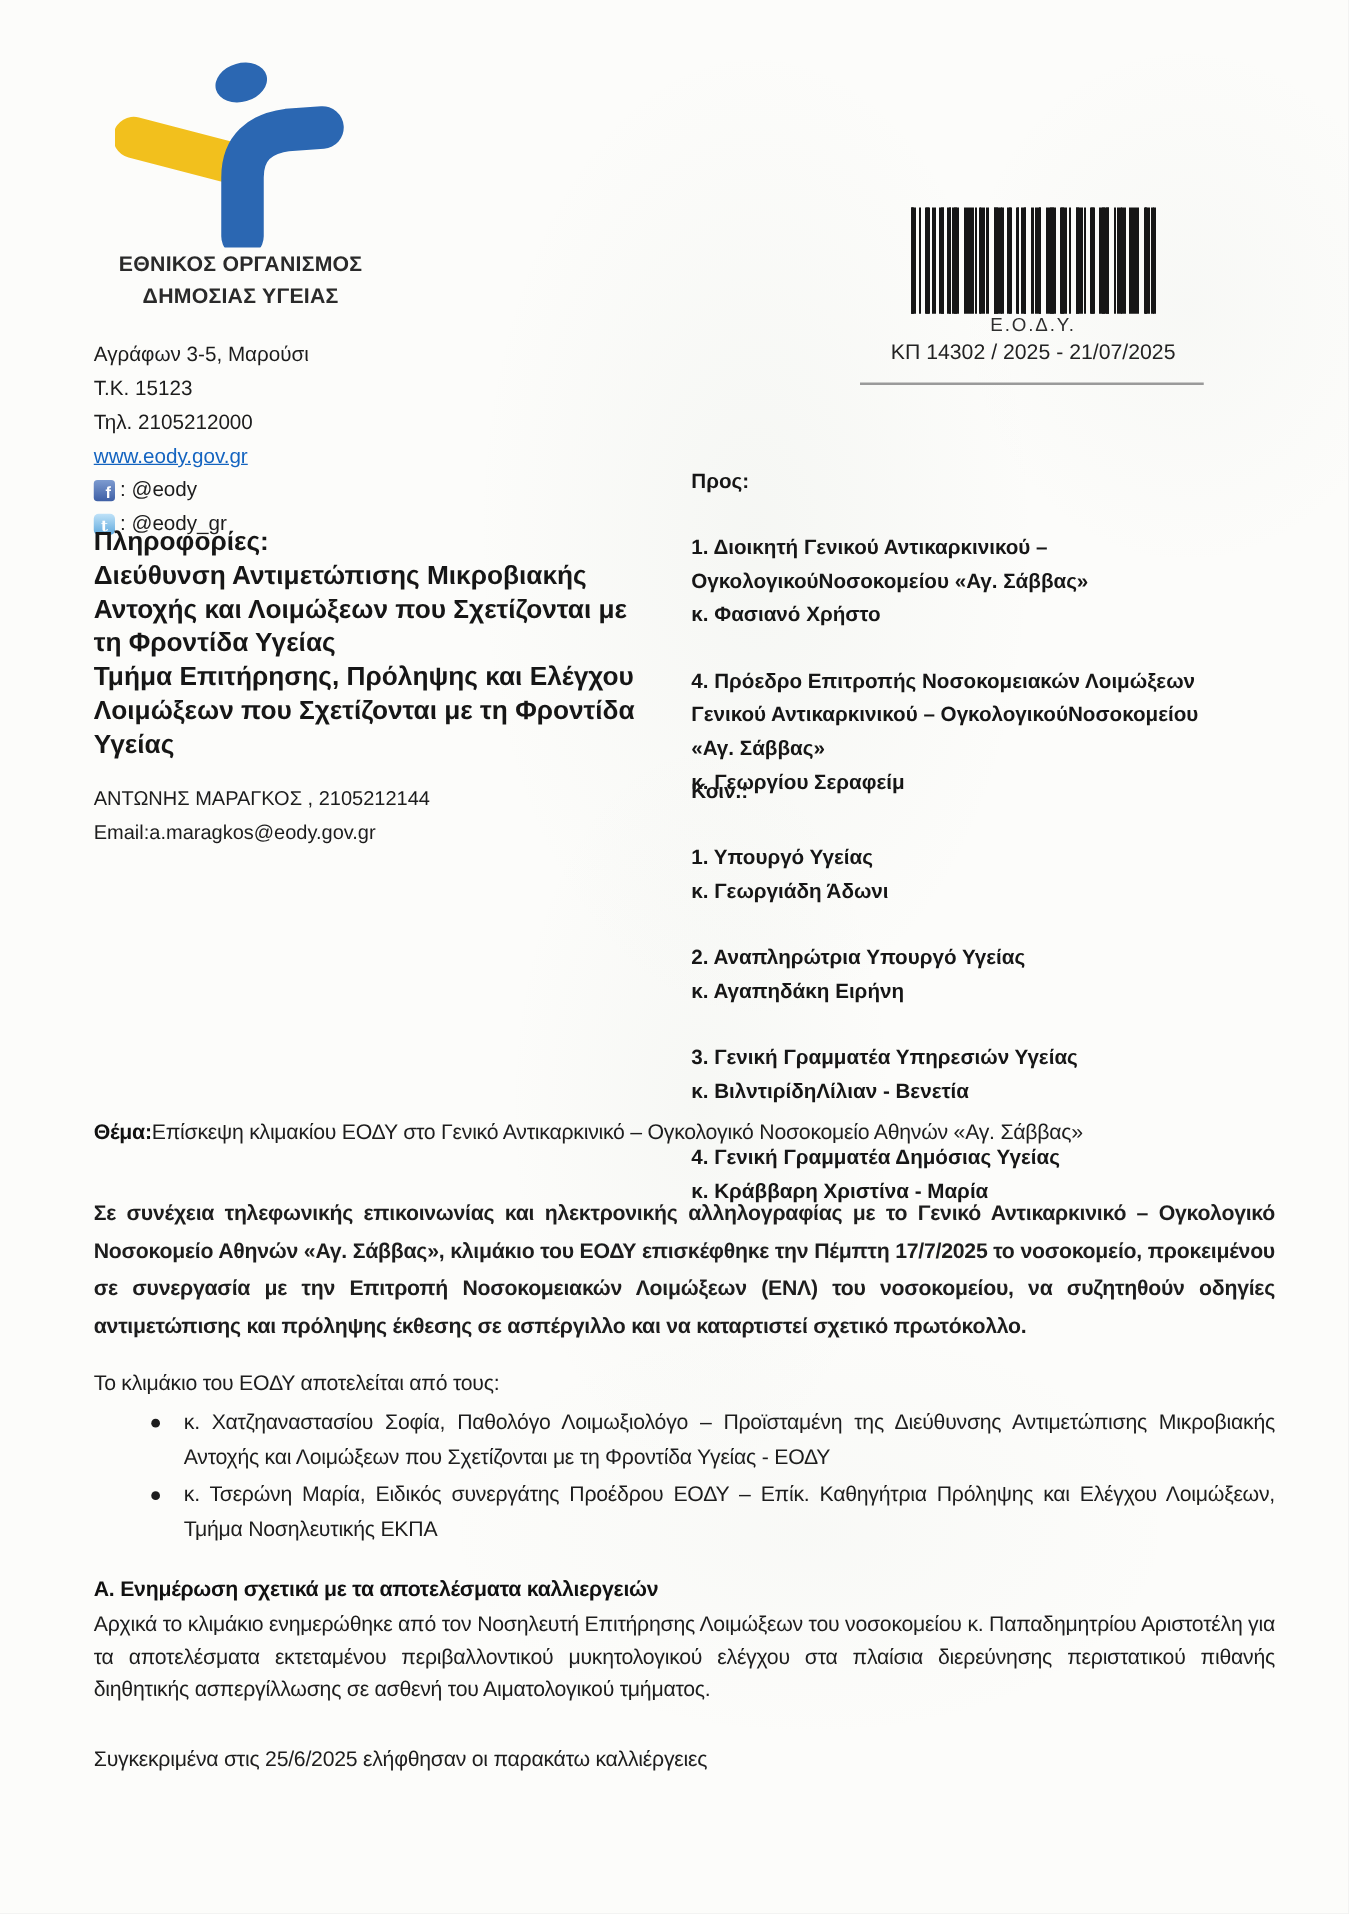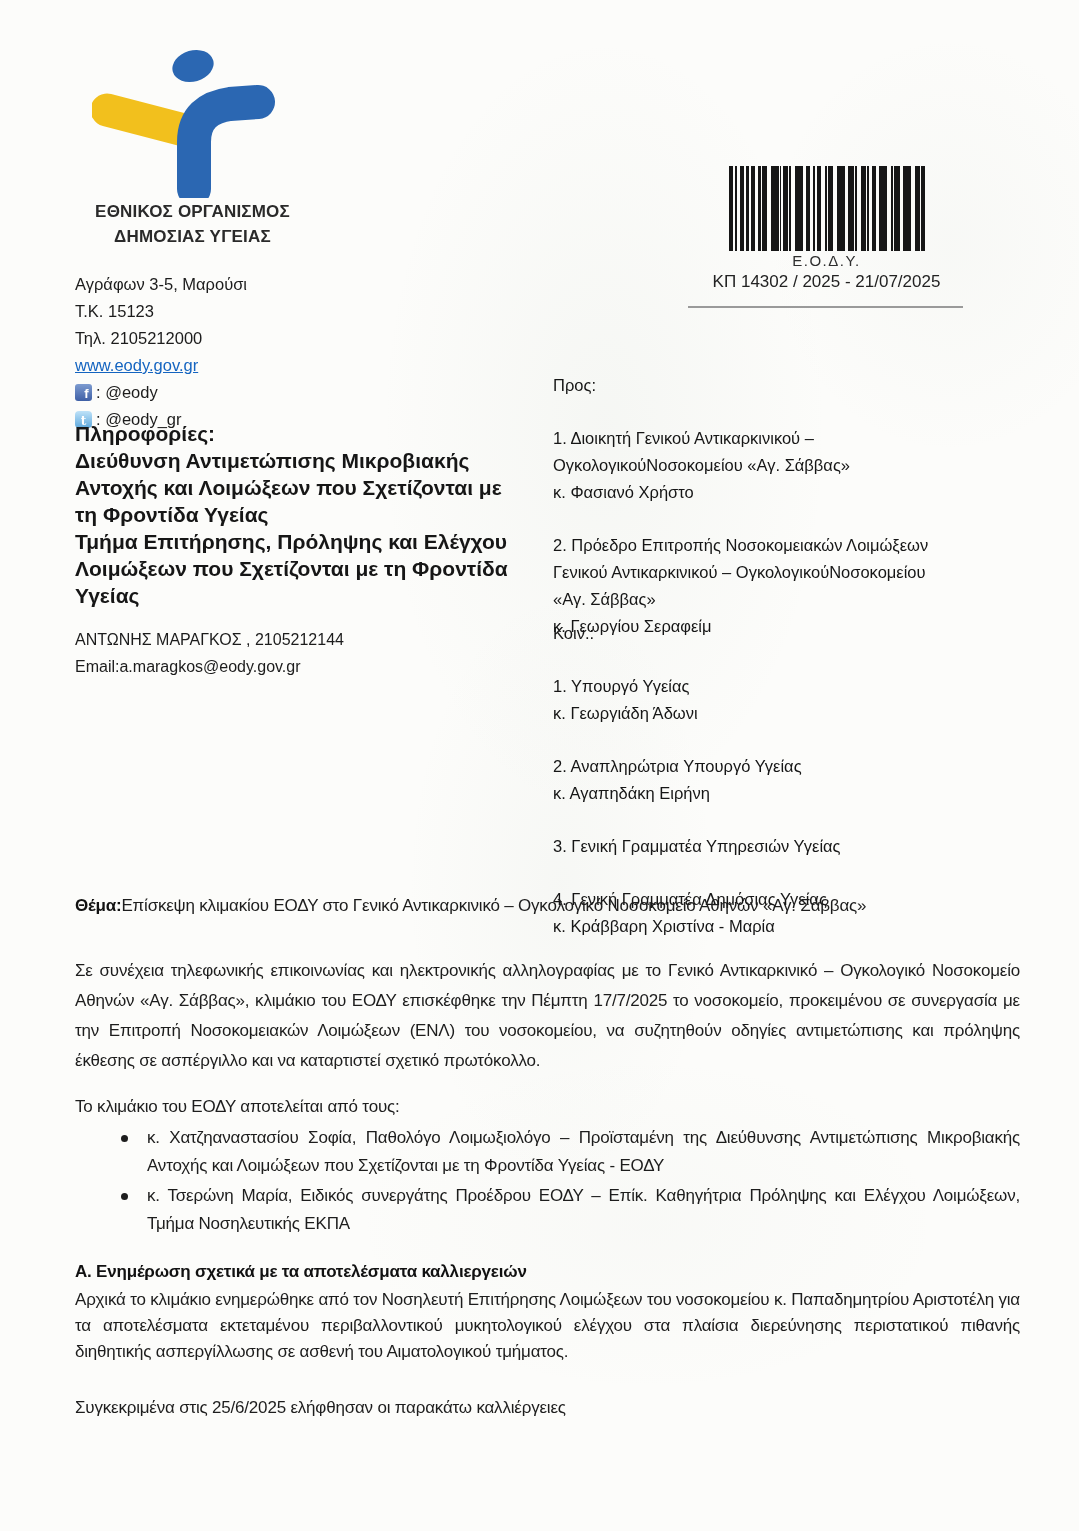--- a/index.html
+++ b/index.html
@@ -56,34 +56,34 @@
       repeating-linear-gradient(90deg,#161616 0 4px,transparent 4px 11px),
       repeating-linear-gradient(90deg,#161616 0 1.5px,transparent 1.5px 17px),
       repeating-linear-gradient(90deg,transparent 0 29px,#161616 29px 32px,transparent 32px 41px);
   }
   .stamp-label{font-size:15px;letter-spacing:1.5px;color:#2e2e2e;margin-top:1px;}
   .stamp-protocol{font-size:17px;color:#222;margin-top:3px;white-space:nowrap;}
   .stamp-rule{margin-top:14px;border-top:2px solid #9a9a9a;width:275px;}
   
   .recipients,.cc{
     position:absolute;left:553px;width:450px;
-    font-size:16.5px;font-weight:normal;line-height:27px;color:#161616;
+    font-size:16.5px;font-weight:bold;line-height:27px;color:#161616;
   }
   .recipients{top:372px;}
   .cc{top:620px;}
   .addr-item{margin-top:26px;}
   .addr-item:first-of-type{margin-top:0;}
   
   .body{
     position:absolute;left:75px;top:894px;width:945px;
     font-size:17px;color:#1d1d1d;letter-spacing:-0.2px;
   }
   .subject{line-height:24px;margin-bottom:38px;white-space:nowrap;}
   .subject .lbl{font-weight:bold;color:#111;}
-  .para{ text-align:justify;line-height:30px;margin:0 0 18px 0;}
+  .para{ text-align:justify;line-height:30px;margin:0 0 18px 0;font-weight:bold;}
   .team-intro{line-height:26px;margin:0 0 4px 0;}
   ul.team{list-style:none;margin:0 0 0 40px;padding:0;}
   ul.team li{
     position:relative;padding-left:32px;line-height:27.5px;
     text-align:justify;margin-bottom:3px;
   }
   ul.team li::before{
     content:"";position:absolute;left:6px;top:11px;
     width:7px;height:7px;border-radius:50%;background:#1d1d1d;
   }
@@ -144,39 +144,40 @@
   </div>
 
   <div class="recipients">
     <div>Προς:</div>
     <div class="addr-item">
       <div>1. Διοικητή Γενικού Αντικαρκινικού –</div>
       <div>ΟγκολογικούΝοσοκομείου «Αγ. Σάββας»</div>
       <div>κ. Φασιανό Χρήστο</div>
     </div>
     <div class="addr-item">
-      <div>2. Πρόεδρο Επιτροπής Νοσοκομειακών Λοιμώξεων</div>
+      <div>4. Πρόεδρο Επιτροπής Νοσοκομειακών Λοιμώξεων</div>
       <div>Γενικού Αντικαρκινικού – ΟγκολογικούΝοσοκομείου</div>
       <div>«Αγ. Σάββας»</div>
       <div>κ. Γεωργίου Σεραφείμ</div>
     </div>
   </div>
 
   <div class="cc">
     <div>Κοιν.:</div>
     <div class="addr-item">
       <div>1. Υπουργό Υγείας</div>
       <div>κ. Γεωργιάδη Άδωνι</div>
     </div>
     <div class="addr-item">
       <div>2. Αναπληρώτρια Υπουργό Υγείας</div>
       <div>κ. Αγαπηδάκη Ειρήνη</div>
     </div>
     <div class="addr-item">
       <div>3. Γενική Γραμματέα Υπηρεσιών Υγείας</div>
+      <div>κ. ΒιλντιρίδηΛίλιαν - Βενετία</div>
     </div>
     <div class="addr-item">
       <div>4. Γενική Γραμματέα Δημόσιας Υγείας</div>
       <div>κ. Κράββαρη Χριστίνα - Μαρία</div>
     </div>
   </div>
 
   <div class="body">
     <div class="subject">
       <span class="lbl">Θέμα:</span><span>Επίσκεψη κλιμακίου ΕΟΔΥ στο Γενικό Αντικαρκινικό – Ογκολογικό Νοσοκομείο Αθηνών «Αγ. Σάββας»</span>

